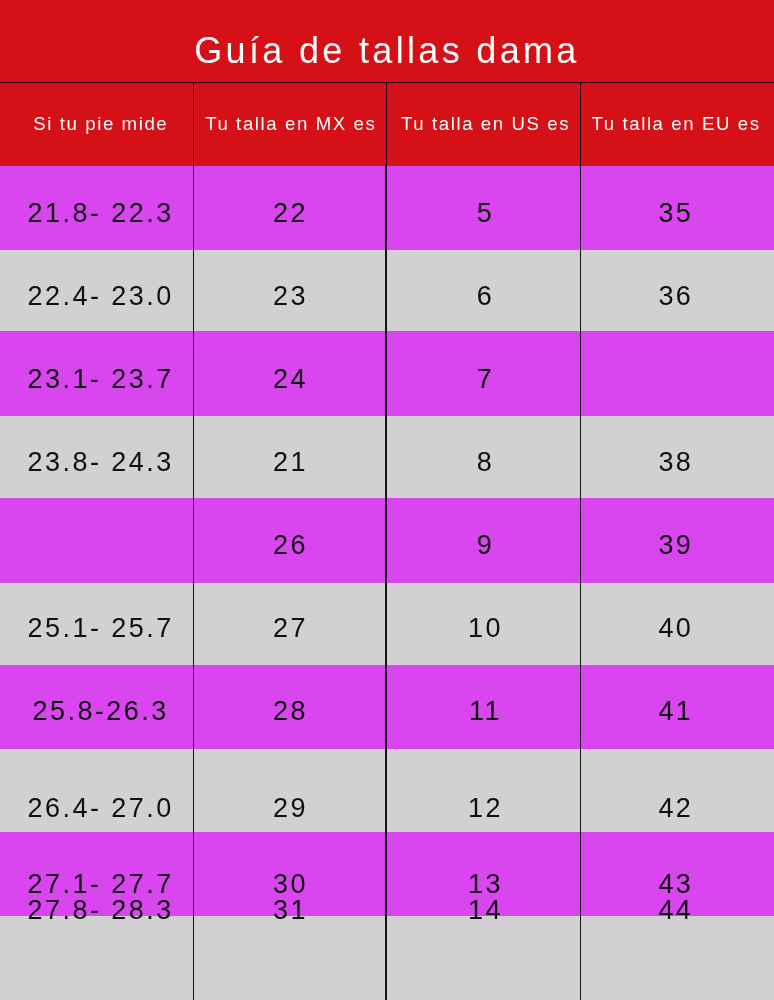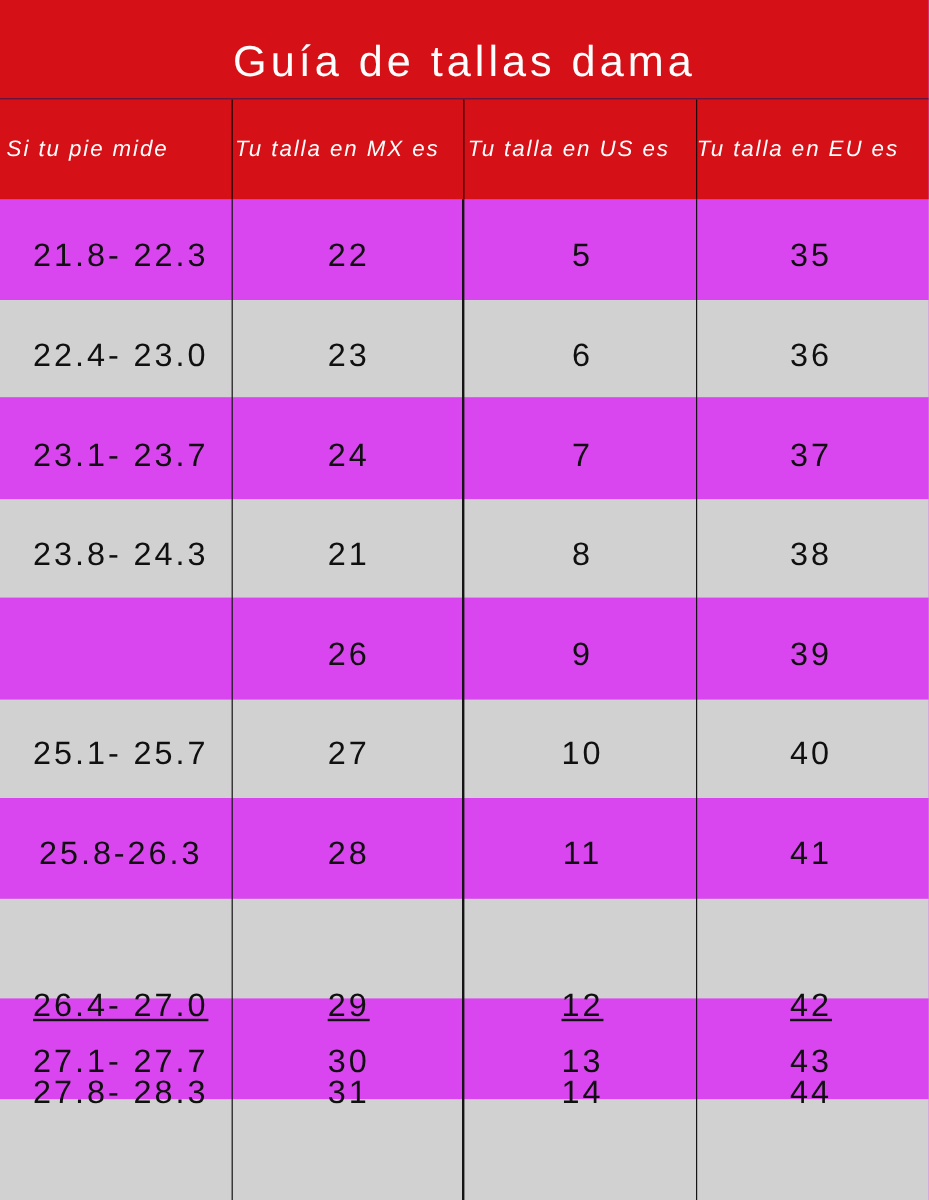--- a/index.html
+++ b/index.html
@@ -16,22 +16,22 @@
   .title{
     position:absolute;left:0;top:33px;width:774px;
     text-align:center;white-space:nowrap;
     color:#fdfdfd;font-size:36px;line-height:1;letter-spacing:3.33px;
   }
   .title-rule{position:absolute;left:0;top:82.2px;width:774px;height:1.2px;background:#230004;}
 
   
   .head-bar{position:absolute;left:0;top:83.2px;width:774px;height:82.8px;background:#D51016;}
   .head-cell{
-    position:absolute;top:114.8px;text-align:left;white-space:nowrap;
-    color:#fdfdfd;font-size:18.6px;line-height:1;letter-spacing:1.6px;text-indent:2.8px;font-style:italic;
+    position:absolute;top:114.8px;text-align:center;white-space:nowrap;
+    color:#fdfdfd;font-size:18.6px;line-height:1;letter-spacing:1.6px;text-indent:2.8px;
   }
 
   
   .zebra{position:absolute;left:0;width:774px;height:81.6px;background:#D1D1D1;}
   .cell{
     position:absolute;text-align:center;white-space:nowrap;
     color:#101010;font-size:27px;line-height:1;letter-spacing:2.45px;text-indent:2.45px;
   }
 
   
@@ -53,21 +53,21 @@
 
   
   .zy2{top:249.9px;height:80.9px;}
   .zy4{top:416.4px;height:81.6px;}
   .zy6{top:583.3px;height:81.7px;}
   .zy8{top:749.3px;height:82.5px;}
   .zy10{top:915.8px;height:84.2px;}
 
   
   .ty1{top:200.2px;}  .ty2{top:283.14px;}  .ty3{top:366.08px;}  .ty4{top:449.02px;}
-  .ty5{top:531.96px;}  .ty6{top:614.9px;}  .ty7{top:697.84px;}  .ty8{top:825px;text-decoration:underline;}
+  .ty5{top:531.96px;}  .ty6{top:614.9px;}  .ty7{top:697.84px;}  .ty8{top:795px;}
   .ty9{top:871px;}  .ty10{top:897px;}
 </style>
 </head>
 <body>
 
 <div class="sheet">
 
   <div class="title-bar"></div>
   <div class="title">Guía de tallas dama</div>
   <div class="title-rule"></div>
@@ -90,21 +90,20 @@
   <div class="cell col4 ty1">35</div>
 
   <div class="cell col1 ty2">22.4- 23.0</div>
   <div class="cell col2 ty2">23</div>
   <div class="cell col3 ty2">6</div>
   <div class="cell col4 ty2">36</div>
 
   <div class="cell col1 ty3">23.1- 23.7</div>
   <div class="cell col2 ty3">24</div>
   <div class="cell col3 ty3">7</div>
-  <div class="cell col4 ty3">37</div>
 
   <div class="cell col1 ty4">23.8- 24.3</div>
   <div class="cell col2 ty4">21</div>
   <div class="cell col3 ty4">8</div>
   <div class="cell col4 ty4">38</div>
 
   <div class="cell col2 ty5">26</div>
   <div class="cell col3 ty5">9</div>
   <div class="cell col4 ty5">39</div>
 

